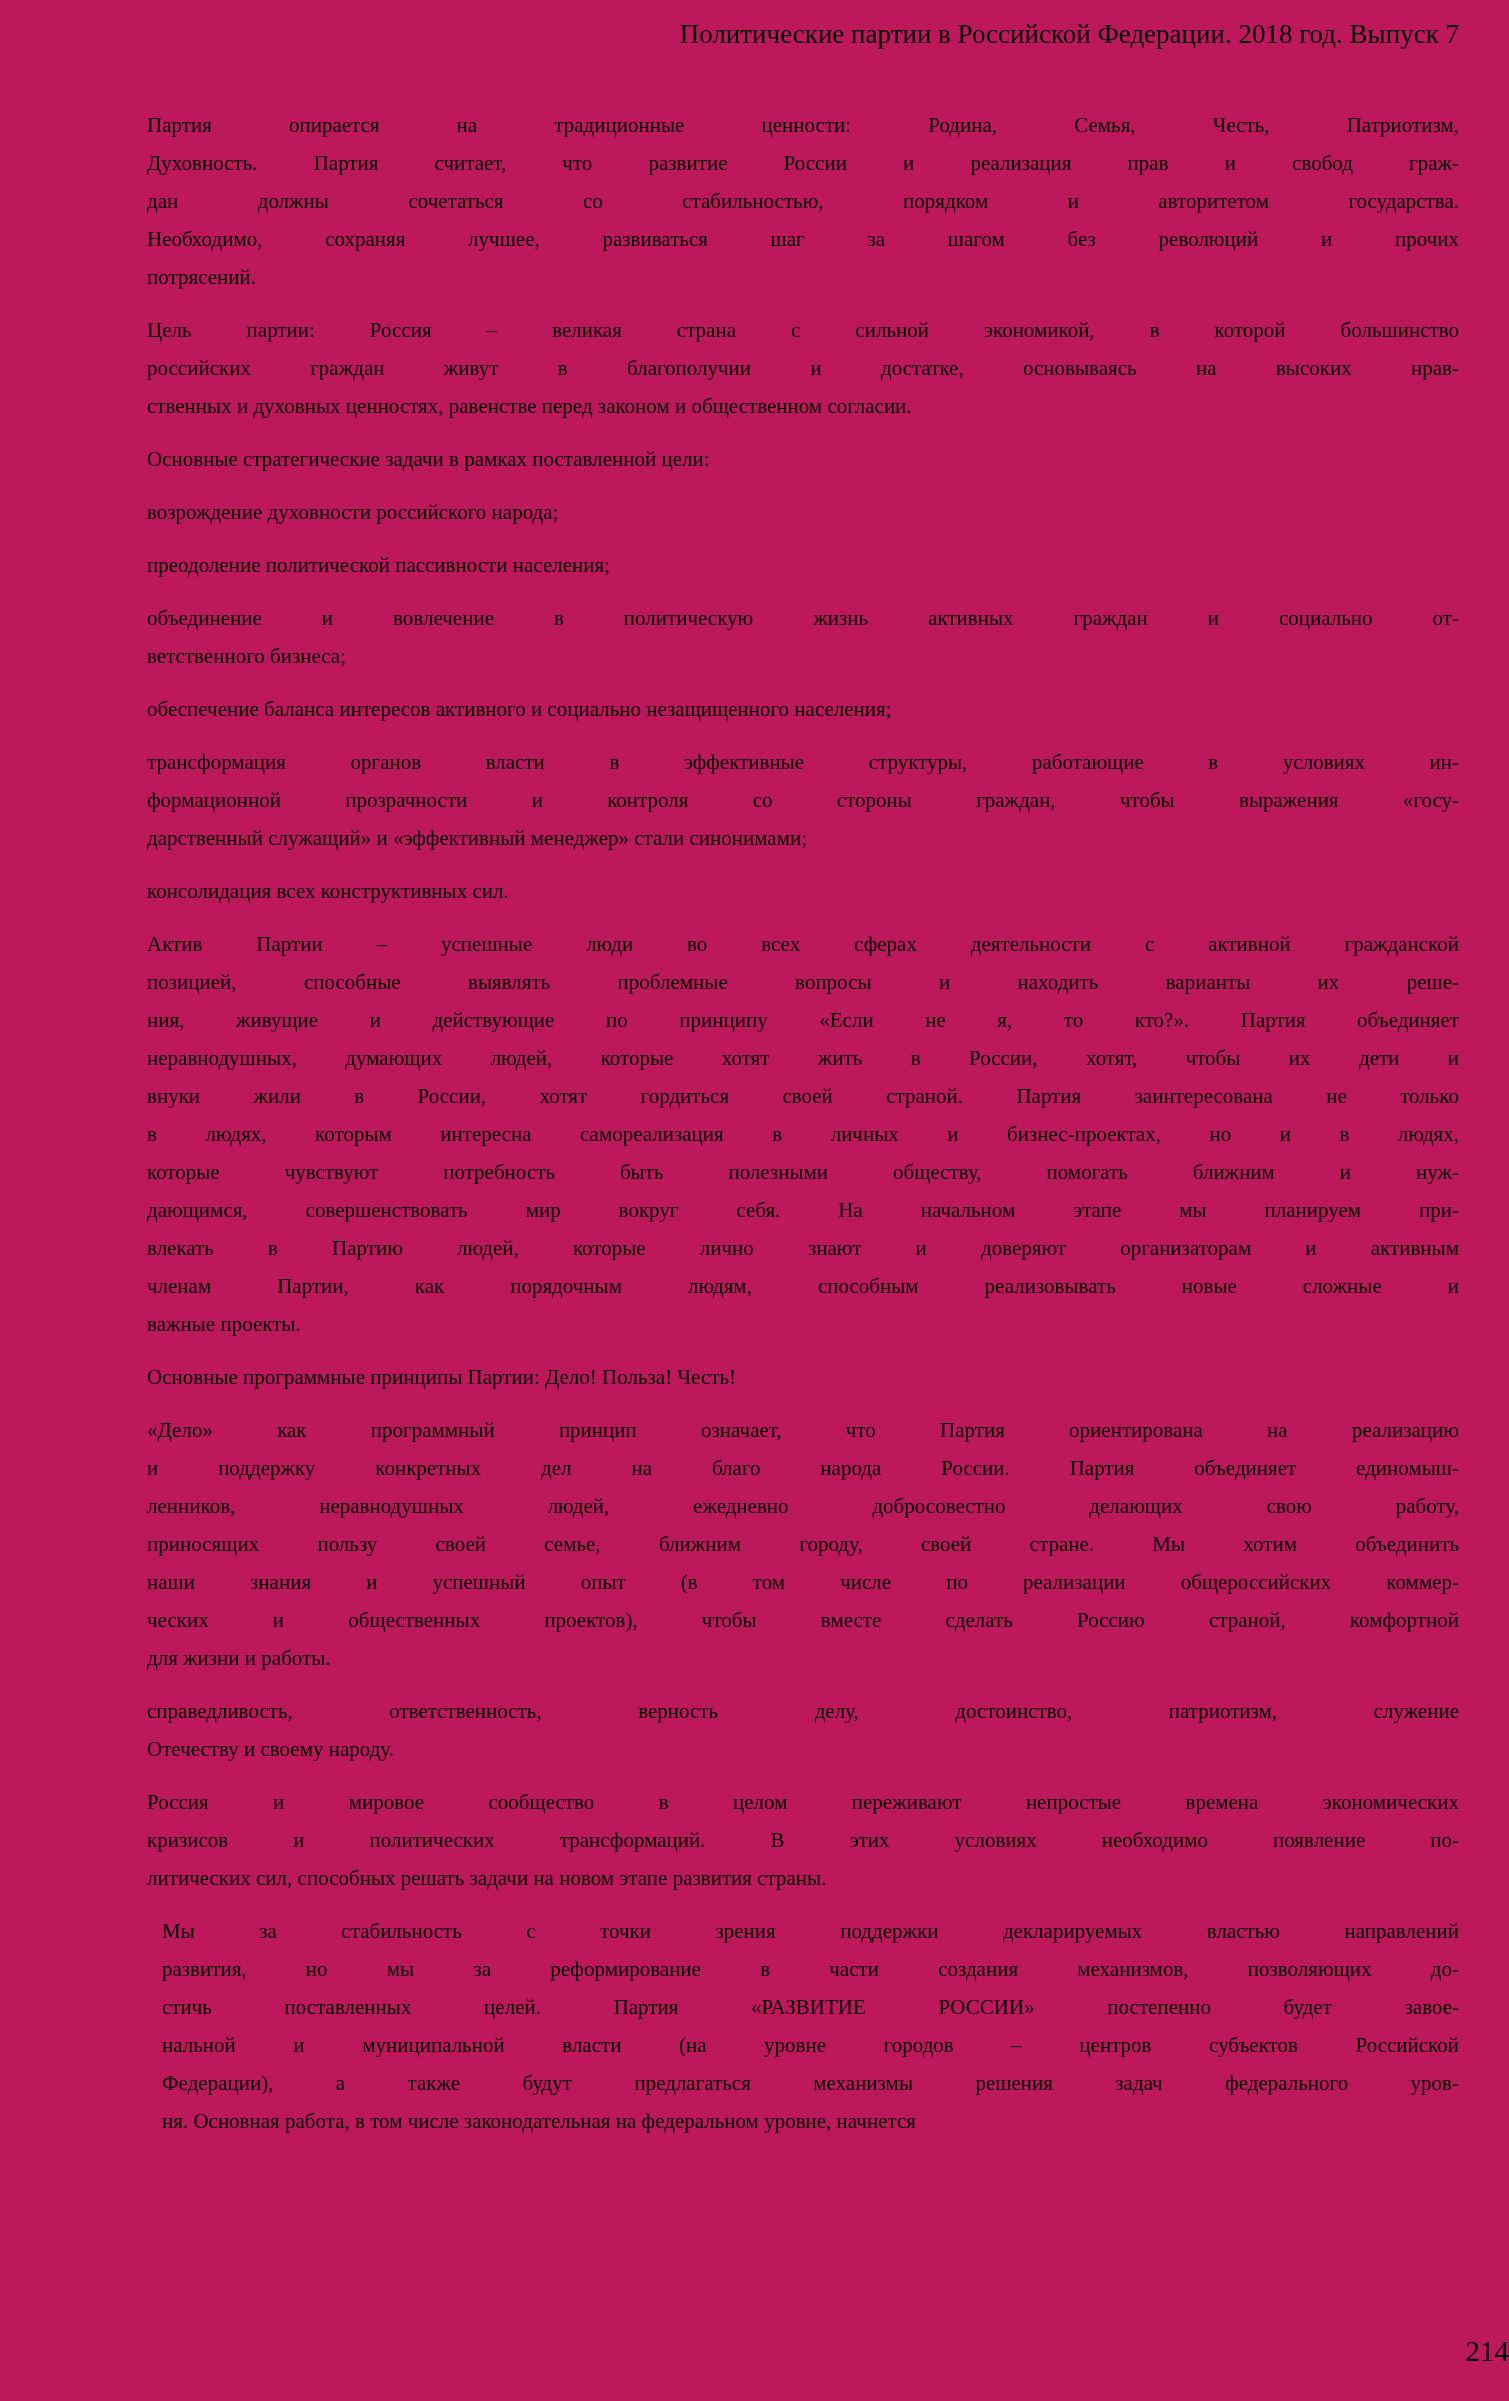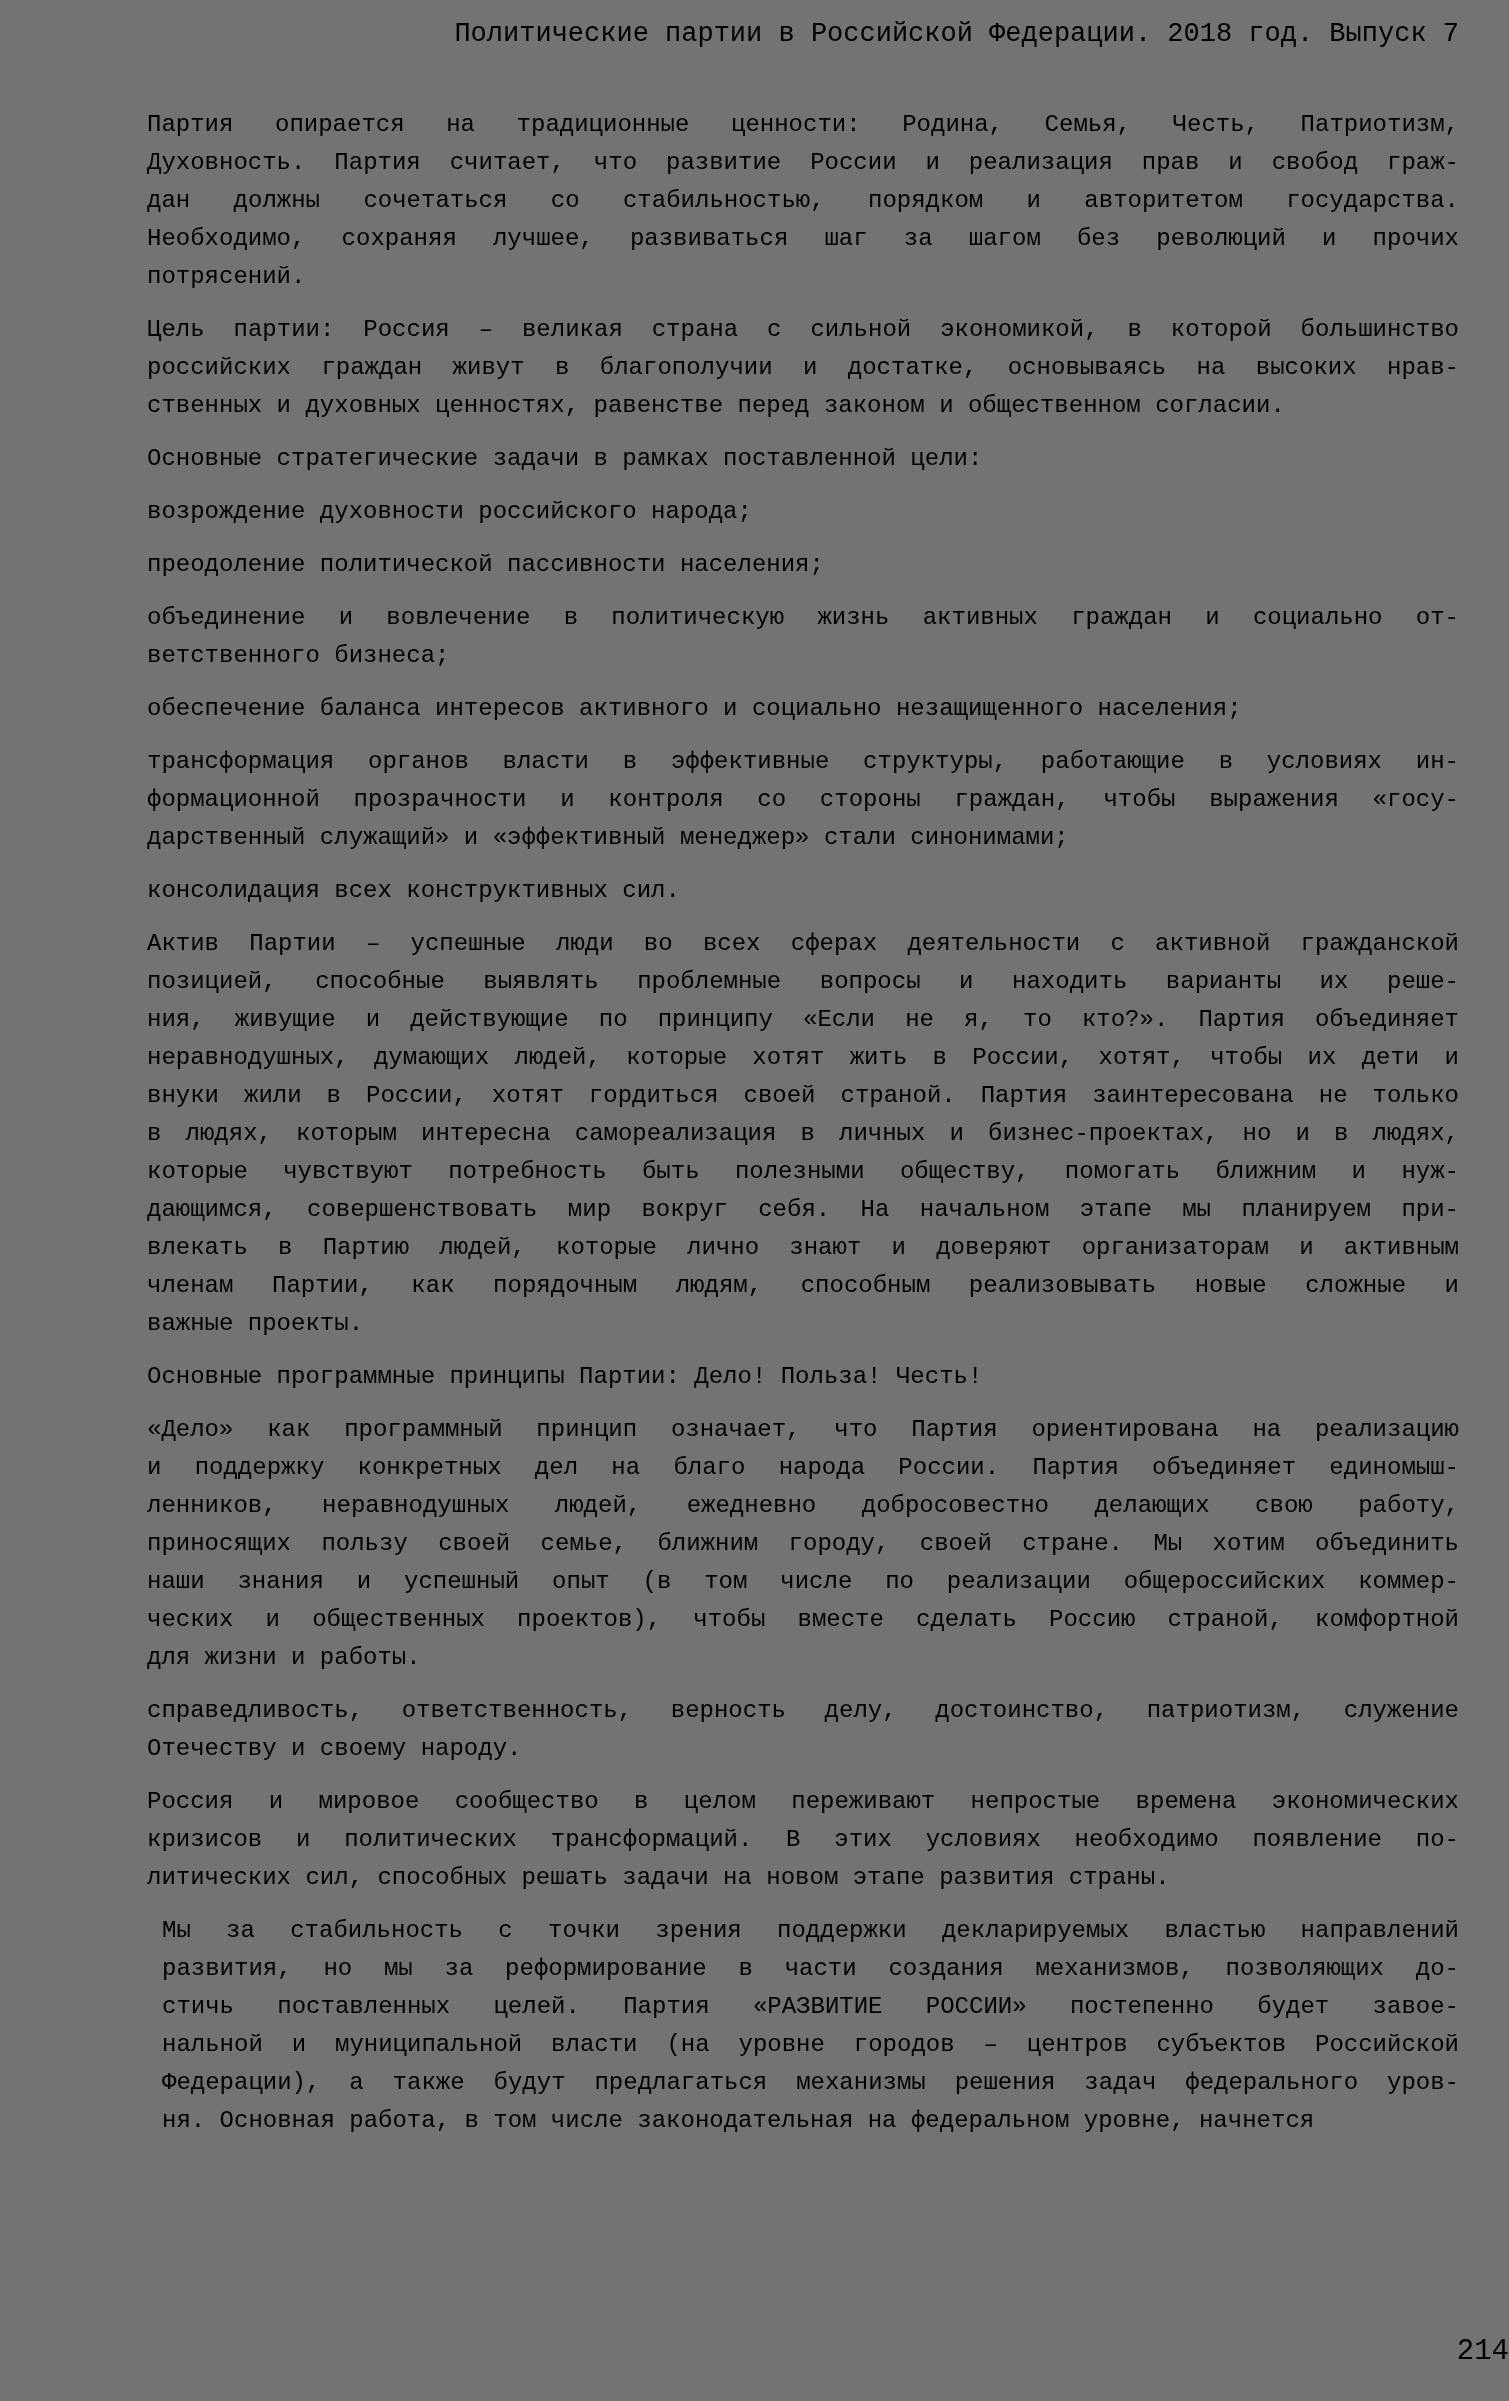--- a/index.html
+++ b/index.html
@@ -4,23 +4,23 @@
 <style>
   html, body {
     margin: 0;
     padding: 0;
     background: #ffffff;
   }
   .page {
     position: relative;
     width: 1509px;
     height: 2401px;
-    background: #737373;
+    background: #be185d;
     color: #000000;
-    font-family: Liberation Mono, monospace;
+    font-family: Liberation Serif, serif;
     overflow: hidden;
   }
   .running-header {
     position: absolute;
     top: 17.6px;
     left: 147px;
     right: 50px;
     text-align: right;
     font-size: 27px;
     line-height: 33px;
@@ -33,21 +33,21 @@
     right: 50px;
   }
   .para {
     margin: 0 0 15px 0;
   }
   .para:last-child {
     margin-bottom: 0;
     margin-left: 15px;
   }
   .line {
-    font-size: 24px;
+    font-size: 21px;
     line-height: 38px;
     height: 38px;
     overflow: hidden;
     text-align: justify;
     text-align-last: justify;
     white-space: normal;
   }
   .line.last {
     text-align-last: left;
   }

